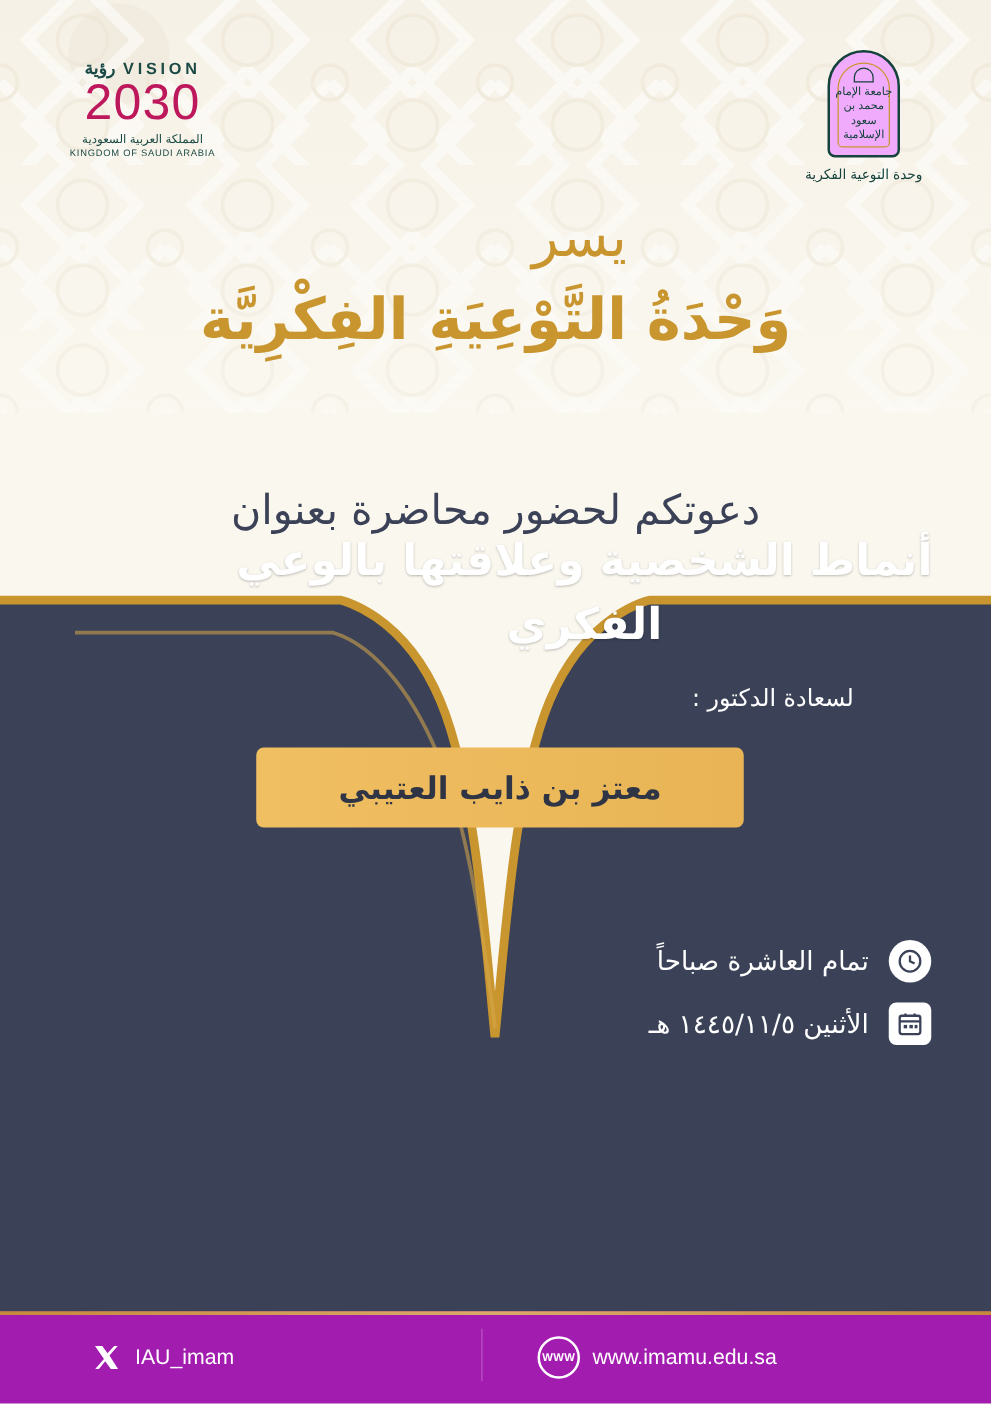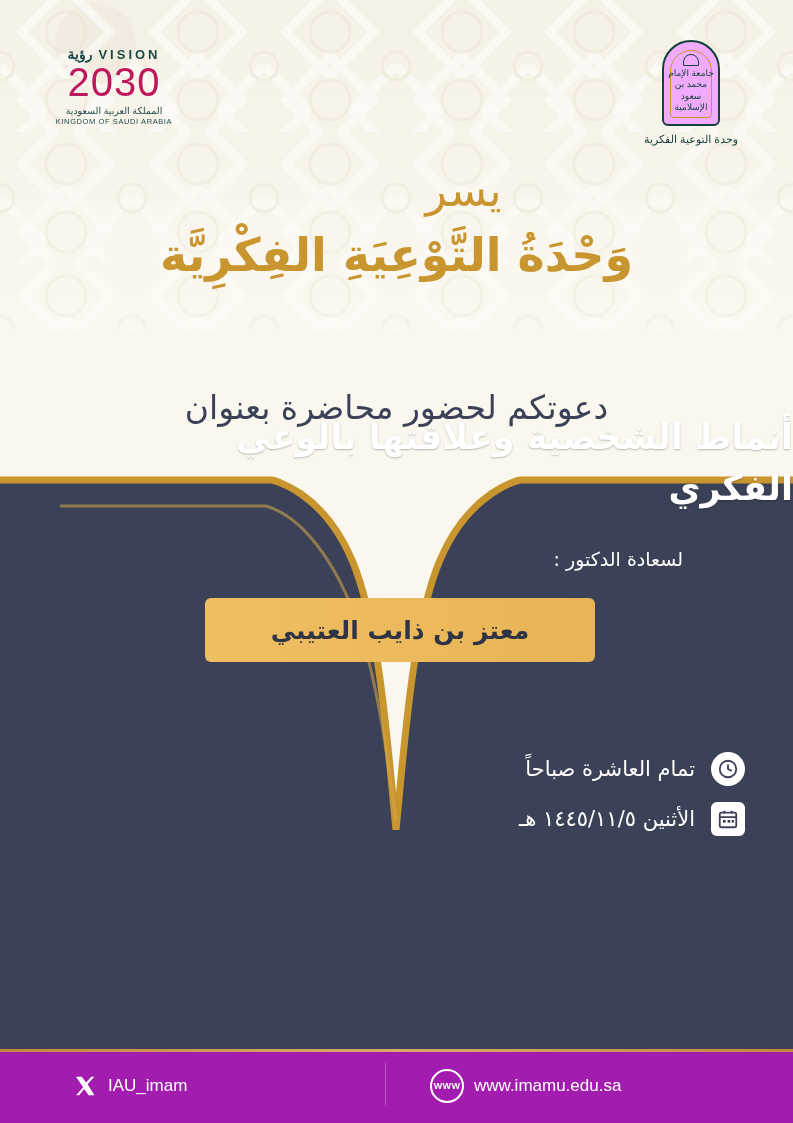--- a/index.html
+++ b/index.html
@@ -117,21 +117,21 @@
   .unit-title {
     position: absolute; top: 228px; width: 793px; text-align: center;
     font-size: 46px; color: #c8952f; font-family: "DejaVu Sans", sans-serif;
     font-weight: bold; letter-spacing: -1px;
   }
   .invite {
     position: absolute; top: 340px; width: 793px; text-align: center;
     font-size: 33px; color: #3b4257; font-family: "DejaVu Sans", sans-serif; margin-top: 48px;
   }
   .lecture-title {
-    position: absolute; top: 412px; width: 651px; text-align: right;
+    position: absolute; top: 424px; width: 651px; text-align: center;
     font-size: 35px; color: #ffffff; font-weight: bold; line-height: 1.45;
     font-family: "DejaVu Sans", sans-serif;
     text-shadow: 0 1px 2px rgba(0,0,0,.25);
   }
   .lecture-title .l2 { display: block; }
   .for-doctor {
     position: absolute; top: 548px; right: 110px;
     font-size: 19px; color: #ffffff; font-family: "DejaVu Sans", sans-serif;
   }
   .speaker {

